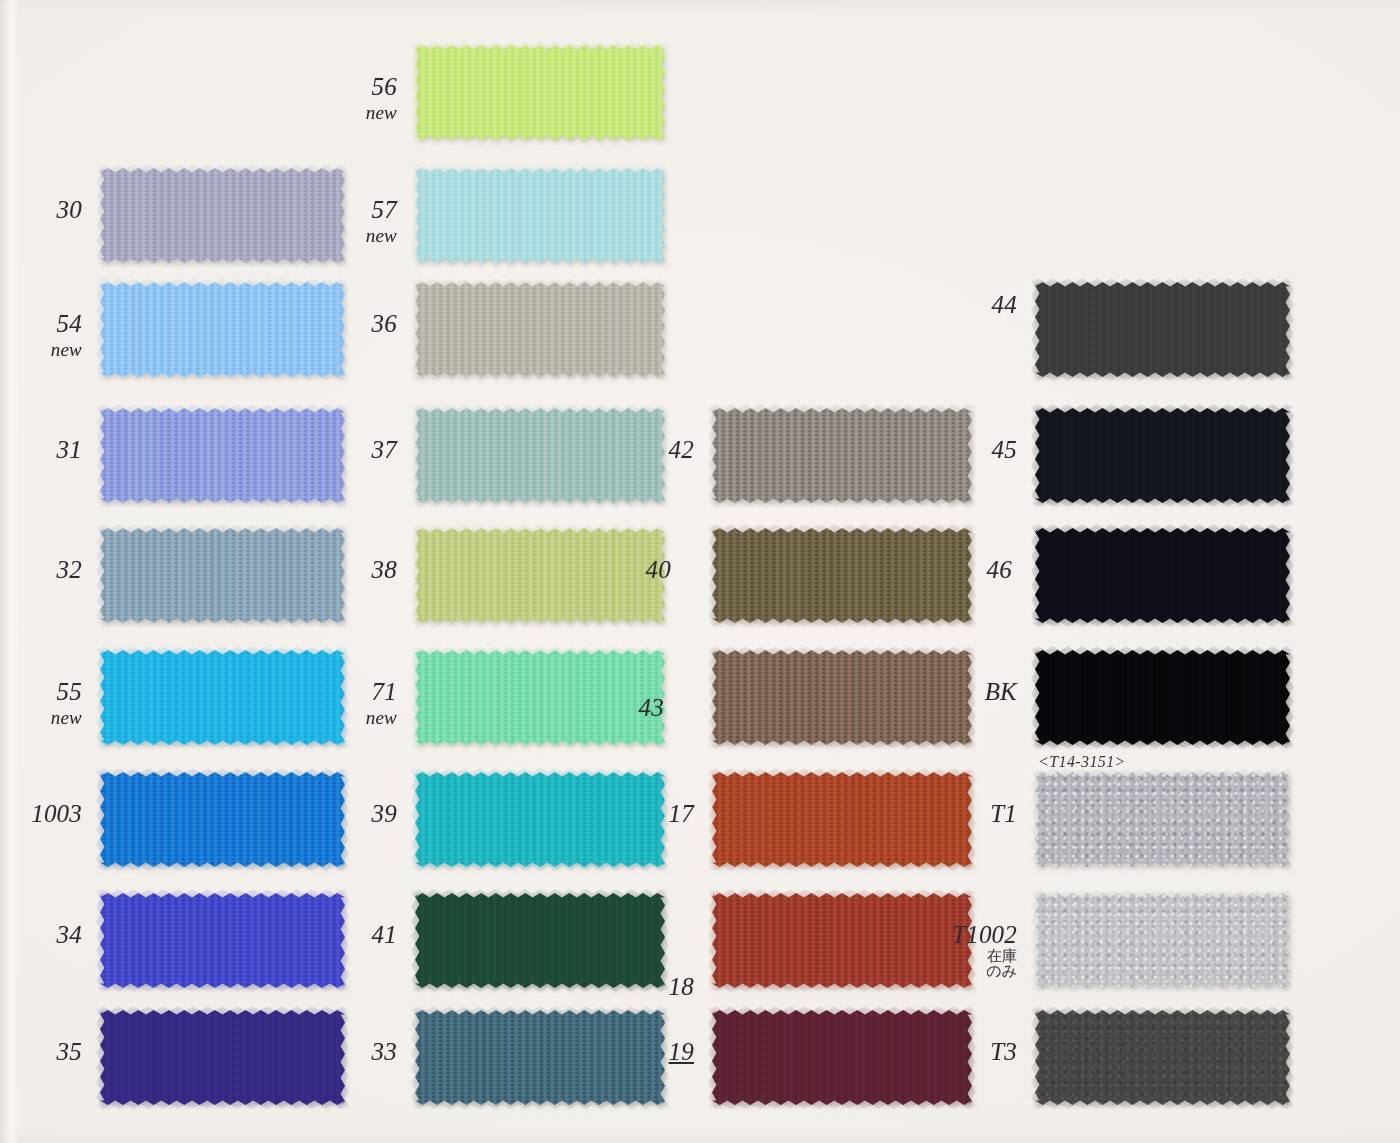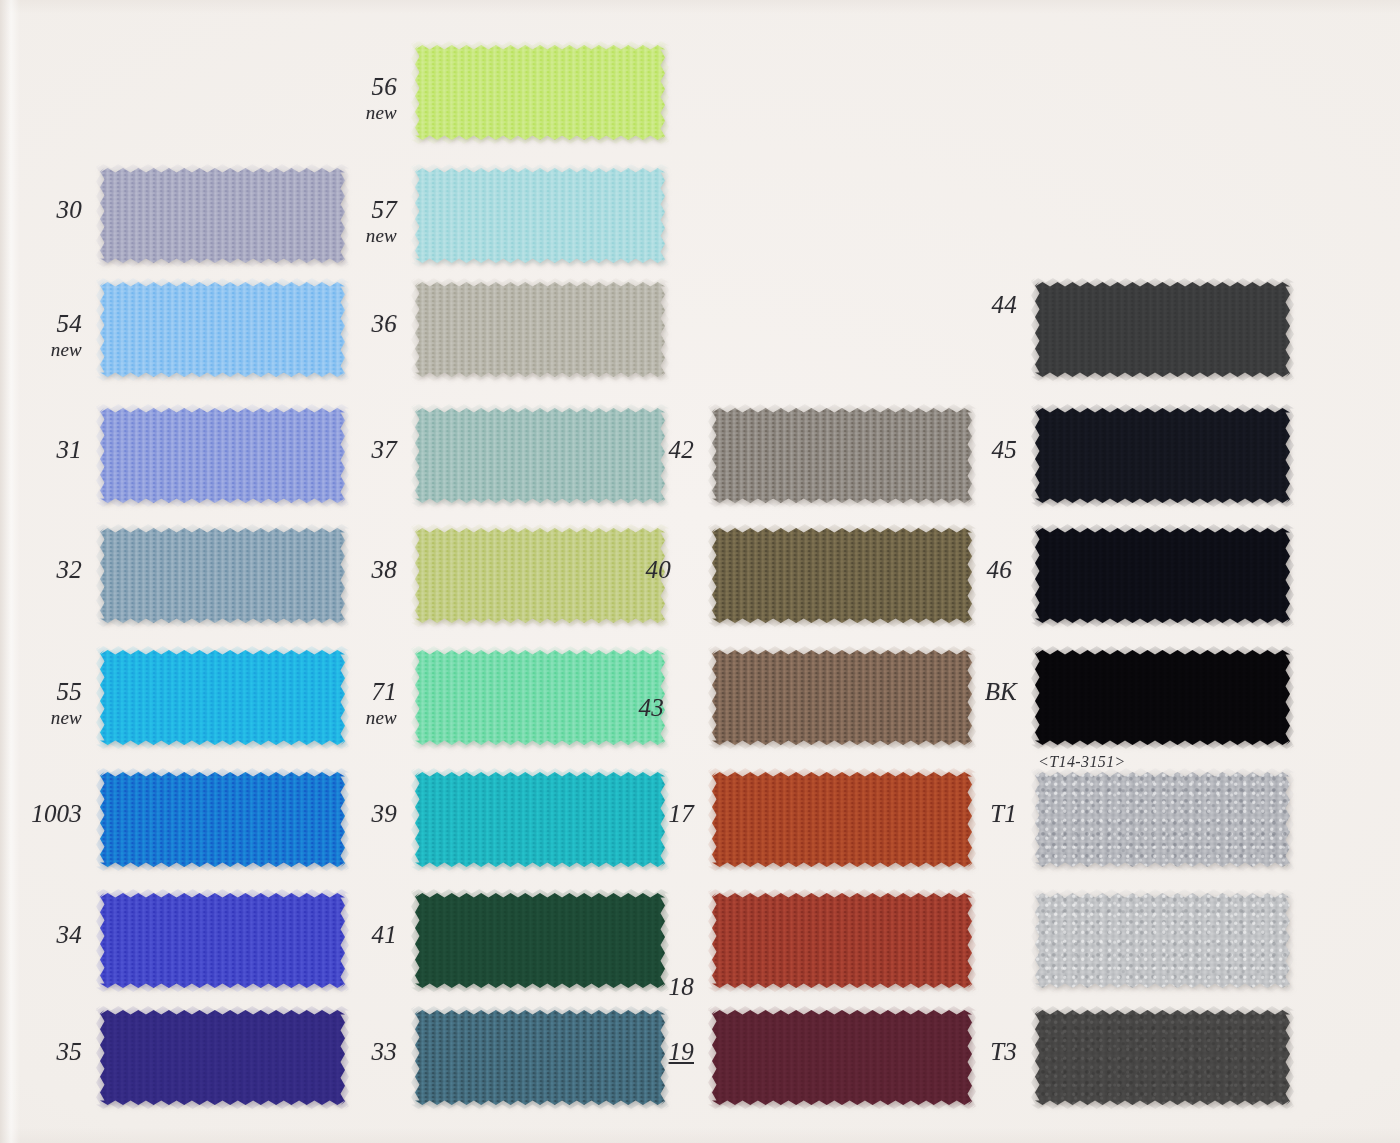--- a/index.html
+++ b/index.html
@@ -387,20 +387,25 @@
     </div>
     <div class="label" style="left: 827px; top: 799.5px; width: 190px;">
       <span class="code">T1</span>
     </div>
     <div class="swatch heather" title="T1002" style="left: 1035px; top: 893px; width: 255px; height: 95px; --c: #c1c3c6;">
       <div class="halo" style="clip-path: polygon(0px 4.5px, 7.31px 0px, 14.61px 4.5px, 21.92px 0px, 29.22px 4.5px, 36.53px 0px, 43.83px 4.5px, 51.14px 0px, 58.44px 4.5px, 65.75px 0px, 73.06px 4.5px, 80.36px 0px, 87.67px 4.5px, 94.97px 0px, 102.28px 4.5px, 109.58px 0px, 116.89px 4.5px, 124.19px 0px, 131.5px 4.5px, 138.81px 0px, 146.11px 4.5px, 153.42px 0px, 160.72px 4.5px, 168.03px 0px, 175.33px 4.5px, 182.64px 0px, 189.94px 4.5px, 197.25px 0px, 204.56px 4.5px, 211.86px 0px, 219.17px 4.5px, 226.47px 0px, 233.78px 4.5px, 241.08px 0px, 248.39px 4.5px, 255.69px 0px, 263px 4.5px, 258.5px 4.5px, 263px 11.86px, 258.5px 19.21px, 263px 26.57px, 258.5px 33.93px, 263px 41.29px, 258.5px 48.64px, 263px 56px, 258.5px 63.36px, 263px 70.71px, 258.5px 78.07px, 263px 85.43px, 258.5px 92.79px, 263px 100.14px, 258.5px 103px, 263px 98.5px, 255.69px 103px, 248.39px 98.5px, 241.08px 103px, 233.78px 98.5px, 226.47px 103px, 219.17px 98.5px, 211.86px 103px, 204.56px 98.5px, 197.25px 103px, 189.94px 98.5px, 182.64px 103px, 175.33px 98.5px, 168.03px 103px, 160.72px 98.5px, 153.42px 103px, 146.11px 98.5px, 138.81px 103px, 131.5px 98.5px, 124.19px 103px, 116.89px 98.5px, 109.58px 103px, 102.28px 98.5px, 94.97px 103px, 87.67px 98.5px, 80.36px 103px, 73.06px 98.5px, 65.75px 103px, 58.44px 98.5px, 51.14px 103px, 43.83px 98.5px, 36.53px 103px, 29.22px 98.5px, 21.92px 103px, 14.61px 98.5px, 7.31px 103px, 0px 98.5px, 4.5px 98.5px, 0px 91.14px, 4.5px 83.79px, 0px 76.43px, 4.5px 69.07px, 0px 61.71px, 4.5px 54.36px, 0px 47px, 4.5px 39.64px, 0px 32.29px, 4.5px 24.93px, 0px 17.57px, 4.5px 10.21px, 0px 2.86px, 4.5px 0px);"></div>
       <div class="body" style="clip-path: polygon(0px 4.5px, 7.5px 0px, 15px 4.5px, 22.5px 0px, 30px 4.5px, 37.5px 0px, 45px 4.5px, 52.5px 0px, 60px 4.5px, 67.5px 0px, 75px 4.5px, 82.5px 0px, 90px 4.5px, 97.5px 0px, 105px 4.5px, 112.5px 0px, 120px 4.5px, 127.5px 0px, 135px 4.5px, 142.5px 0px, 150px 4.5px, 157.5px 0px, 165px 4.5px, 172.5px 0px, 180px 4.5px, 187.5px 0px, 195px 4.5px, 202.5px 0px, 210px 4.5px, 217.5px 0px, 225px 4.5px, 232.5px 0px, 240px 4.5px, 247.5px 0px, 255px 4.5px, 250.5px 4.5px, 255px 12.42px, 250.5px 20.33px, 255px 28.25px, 250.5px 36.17px, 255px 44.08px, 250.5px 52px, 255px 59.92px, 250.5px 67.83px, 255px 75.75px, 250.5px 83.67px, 255px 91.58px, 250.5px 95px, 255px 90.5px, 247.5px 95px, 240px 90.5px, 232.5px 95px, 225px 90.5px, 217.5px 95px, 210px 90.5px, 202.5px 95px, 195px 90.5px, 187.5px 95px, 180px 90.5px, 172.5px 95px, 165px 90.5px, 157.5px 95px, 150px 90.5px, 142.5px 95px, 135px 90.5px, 127.5px 95px, 120px 90.5px, 112.5px 95px, 105px 90.5px, 97.5px 95px, 90px 90.5px, 82.5px 95px, 75px 90.5px, 67.5px 95px, 60px 90.5px, 52.5px 95px, 45px 90.5px, 37.5px 95px, 30px 90.5px, 22.5px 95px, 15px 90.5px, 7.5px 95px, 0px 90.5px, 4.5px 90.5px, 0px 82.58px, 4.5px 74.67px, 0px 66.75px, 4.5px 58.83px, 0px 50.92px, 4.5px 43px, 0px 35.08px, 4.5px 27.17px, 0px 19.25px, 4.5px 11.33px, 0px 3.42px, 4.5px 0px); mask-image: none;">
         <div class="knit"></div>
       </div>
     </div>
+    <div class="label" style="left: 827px; top: 920.5px; width: 190px;">
+      <span class="code">T1002</span>
+      <span class="jp">在庫</span>
+      <span class="jp">のみ</span>
+    </div>
     <div class="swatch heather dark" title="T3" style="left: 1035px; top: 1010px; width: 255px; height: 95px; --c: #474645;">
       <div class="halo" style="clip-path: polygon(0px 4.5px, 7.31px 0px, 14.61px 4.5px, 21.92px 0px, 29.22px 4.5px, 36.53px 0px, 43.83px 4.5px, 51.14px 0px, 58.44px 4.5px, 65.75px 0px, 73.06px 4.5px, 80.36px 0px, 87.67px 4.5px, 94.97px 0px, 102.28px 4.5px, 109.58px 0px, 116.89px 4.5px, 124.19px 0px, 131.5px 4.5px, 138.81px 0px, 146.11px 4.5px, 153.42px 0px, 160.72px 4.5px, 168.03px 0px, 175.33px 4.5px, 182.64px 0px, 189.94px 4.5px, 197.25px 0px, 204.56px 4.5px, 211.86px 0px, 219.17px 4.5px, 226.47px 0px, 233.78px 4.5px, 241.08px 0px, 248.39px 4.5px, 255.69px 0px, 263px 4.5px, 258.5px 4.5px, 263px 11.86px, 258.5px 19.21px, 263px 26.57px, 258.5px 33.93px, 263px 41.29px, 258.5px 48.64px, 263px 56px, 258.5px 63.36px, 263px 70.71px, 258.5px 78.07px, 263px 85.43px, 258.5px 92.79px, 263px 100.14px, 258.5px 103px, 263px 98.5px, 255.69px 103px, 248.39px 98.5px, 241.08px 103px, 233.78px 98.5px, 226.47px 103px, 219.17px 98.5px, 211.86px 103px, 204.56px 98.5px, 197.25px 103px, 189.94px 98.5px, 182.64px 103px, 175.33px 98.5px, 168.03px 103px, 160.72px 98.5px, 153.42px 103px, 146.11px 98.5px, 138.81px 103px, 131.5px 98.5px, 124.19px 103px, 116.89px 98.5px, 109.58px 103px, 102.28px 98.5px, 94.97px 103px, 87.67px 98.5px, 80.36px 103px, 73.06px 98.5px, 65.75px 103px, 58.44px 98.5px, 51.14px 103px, 43.83px 98.5px, 36.53px 103px, 29.22px 98.5px, 21.92px 103px, 14.61px 98.5px, 7.31px 103px, 0px 98.5px, 4.5px 98.5px, 0px 91.14px, 4.5px 83.79px, 0px 76.43px, 4.5px 69.07px, 0px 61.71px, 4.5px 54.36px, 0px 47px, 4.5px 39.64px, 0px 32.29px, 4.5px 24.93px, 0px 17.57px, 4.5px 10.21px, 0px 2.86px, 4.5px 0px);"></div>
       <div class="body" style="clip-path: polygon(0px 4.5px, 7.5px 0px, 15px 4.5px, 22.5px 0px, 30px 4.5px, 37.5px 0px, 45px 4.5px, 52.5px 0px, 60px 4.5px, 67.5px 0px, 75px 4.5px, 82.5px 0px, 90px 4.5px, 97.5px 0px, 105px 4.5px, 112.5px 0px, 120px 4.5px, 127.5px 0px, 135px 4.5px, 142.5px 0px, 150px 4.5px, 157.5px 0px, 165px 4.5px, 172.5px 0px, 180px 4.5px, 187.5px 0px, 195px 4.5px, 202.5px 0px, 210px 4.5px, 217.5px 0px, 225px 4.5px, 232.5px 0px, 240px 4.5px, 247.5px 0px, 255px 4.5px, 250.5px 4.5px, 255px 12.42px, 250.5px 20.33px, 255px 28.25px, 250.5px 36.17px, 255px 44.08px, 250.5px 52px, 255px 59.92px, 250.5px 67.83px, 255px 75.75px, 250.5px 83.67px, 255px 91.58px, 250.5px 95px, 255px 90.5px, 247.5px 95px, 240px 90.5px, 232.5px 95px, 225px 90.5px, 217.5px 95px, 210px 90.5px, 202.5px 95px, 195px 90.5px, 187.5px 95px, 180px 90.5px, 172.5px 95px, 165px 90.5px, 157.5px 95px, 150px 90.5px, 142.5px 95px, 135px 90.5px, 127.5px 95px, 120px 90.5px, 112.5px 95px, 105px 90.5px, 97.5px 95px, 90px 90.5px, 82.5px 95px, 75px 90.5px, 67.5px 95px, 60px 90.5px, 52.5px 95px, 45px 90.5px, 37.5px 95px, 30px 90.5px, 22.5px 95px, 15px 90.5px, 7.5px 95px, 0px 90.5px, 4.5px 90.5px, 0px 82.58px, 4.5px 74.67px, 0px 66.75px, 4.5px 58.83px, 0px 50.92px, 4.5px 43px, 0px 35.08px, 4.5px 27.17px, 0px 19.25px, 4.5px 11.33px, 0px 3.42px, 4.5px 0px); mask-image: none;">
         <div class="knit"></div>
       </div>
     </div>
     <div class="label" style="left: 827px; top: 1037.5px; width: 190px;">
       <span class="code">T3</span>
     </div>
   </div>

